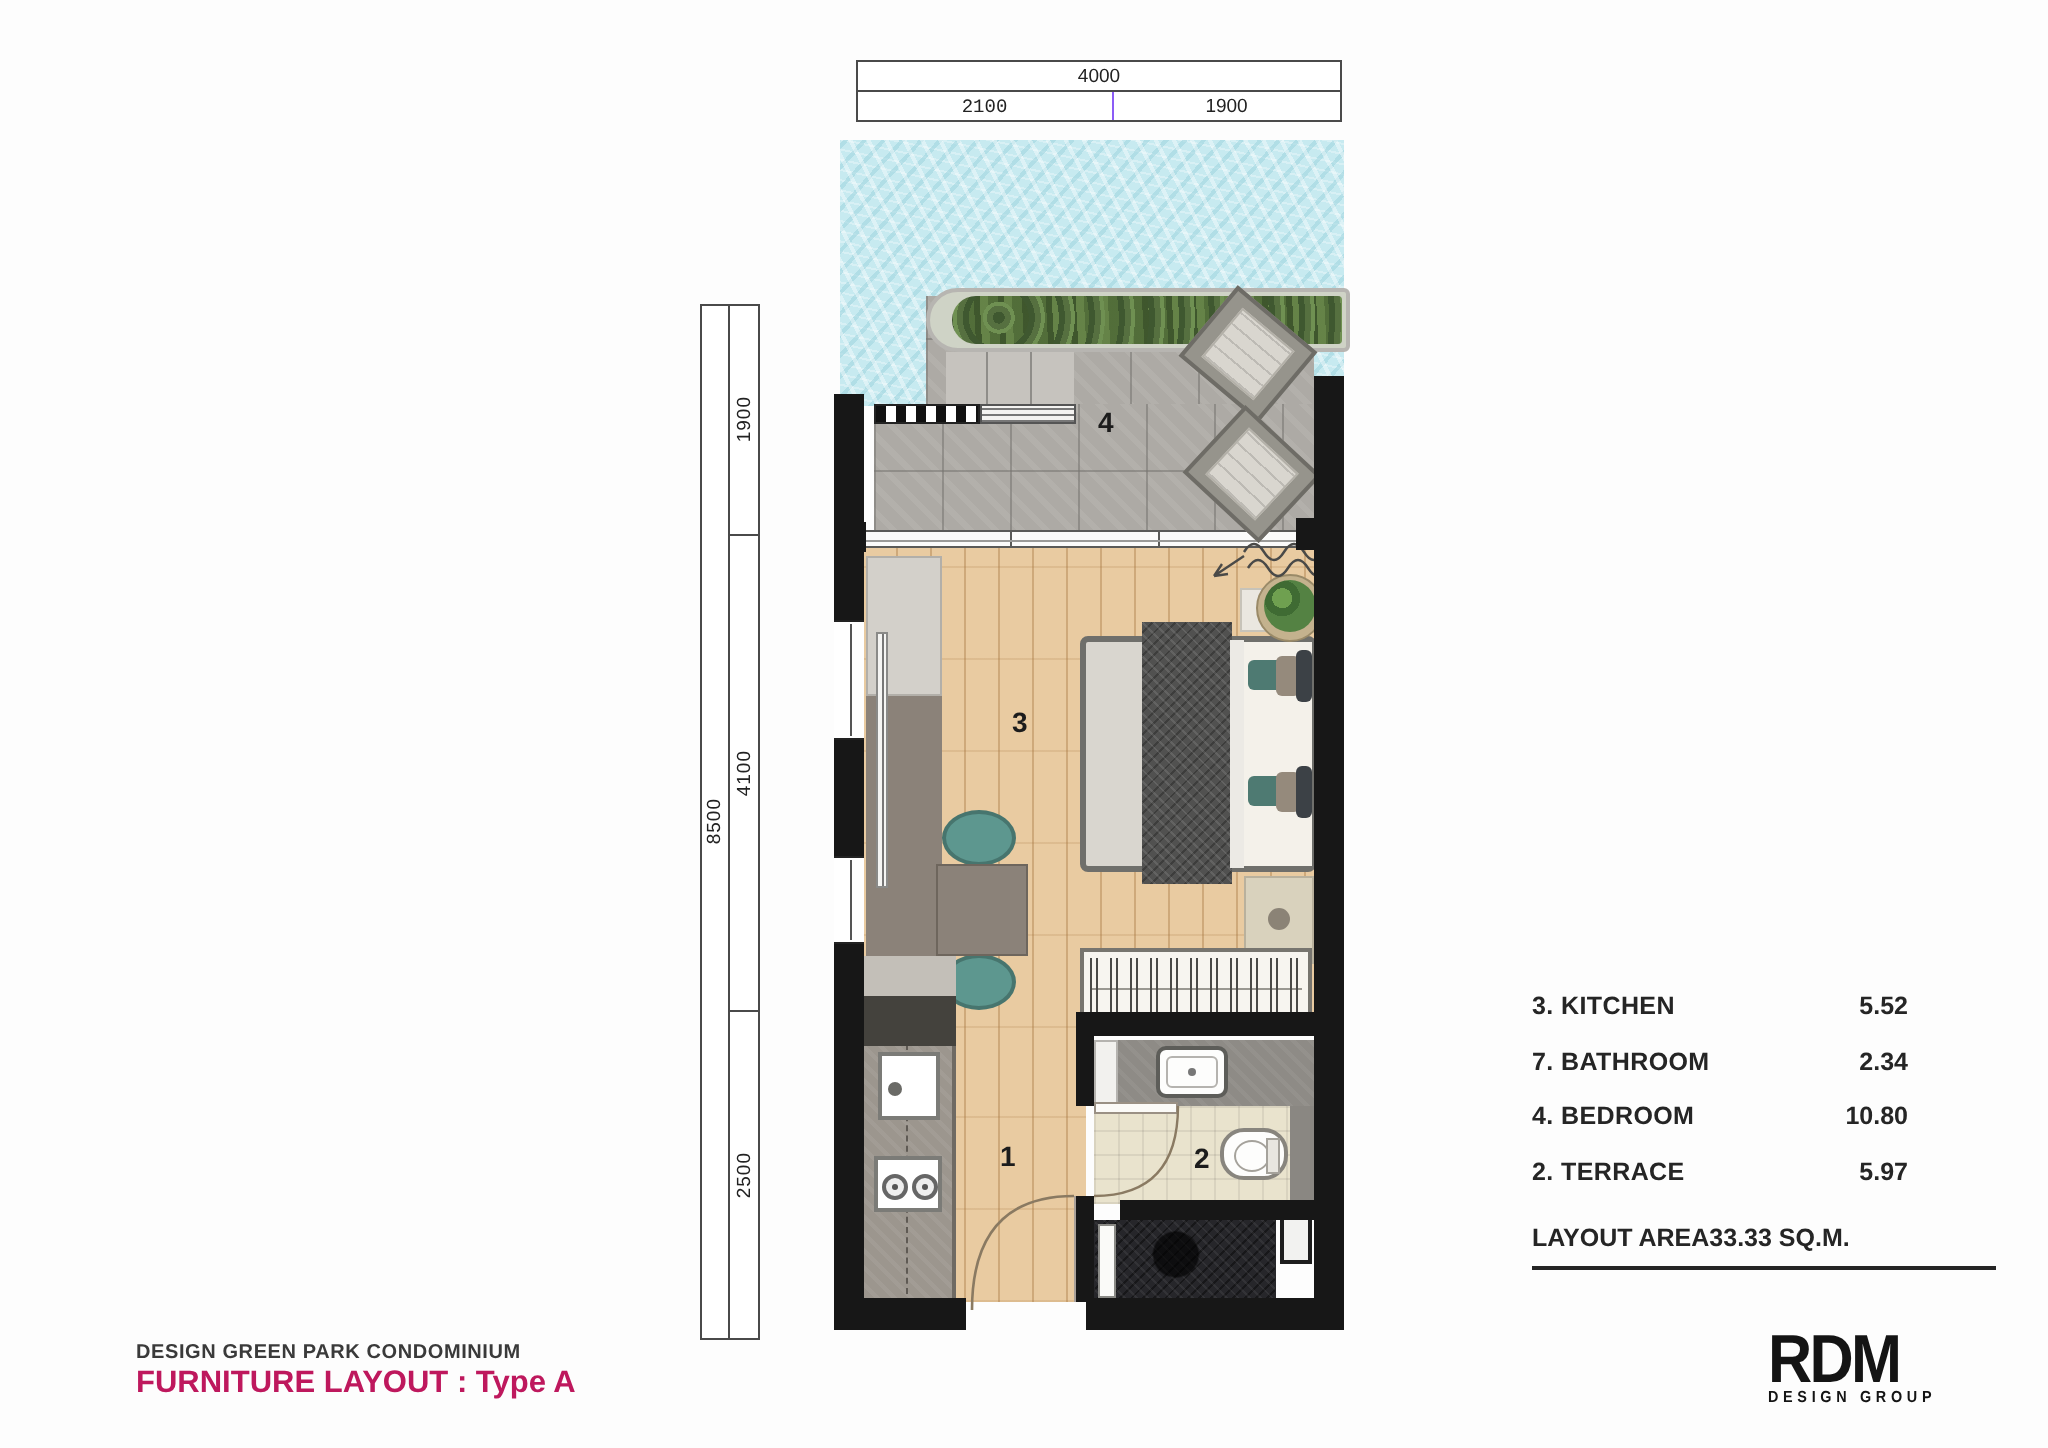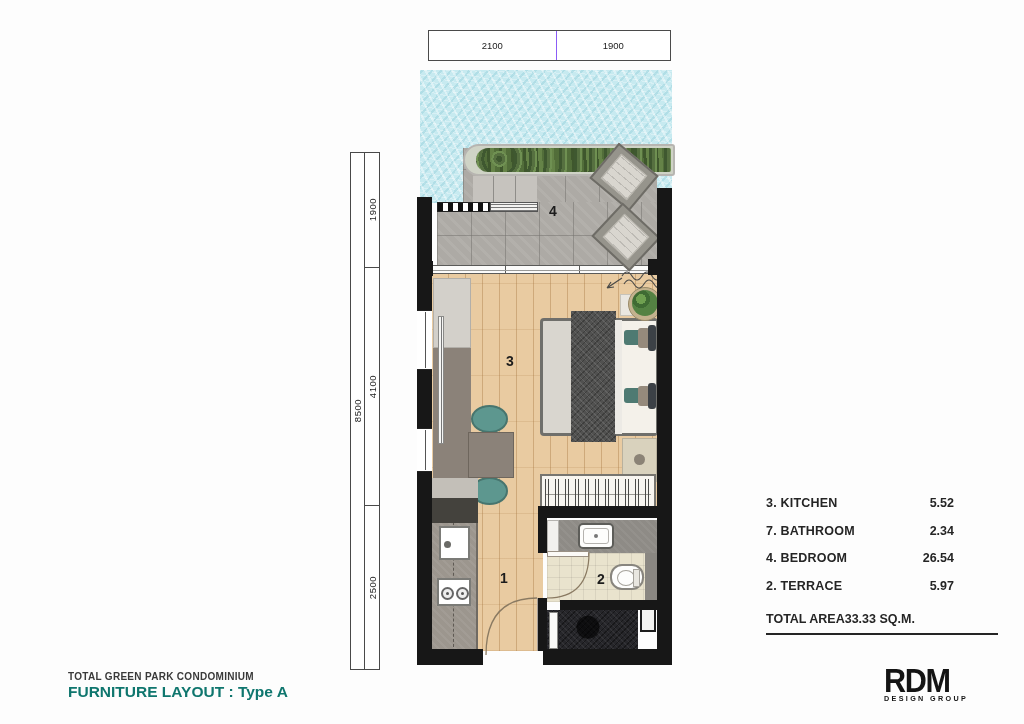--- a/index.html
+++ b/index.html
@@ -5,21 +5,21 @@
   html,body{margin:0;padding:0;background:#fff;}
   #canvas{position:relative;width:1024px;height:724px;background:#fdfdfd;overflow:hidden;
           font-family:"Liberation Sans",sans-serif;color:#222;}
   .abs{position:absolute;}
   
   .dimbar{border:1px solid #4a4a4a;font-size:9.5px;color:#222;background:#fff;}
   #dim-top{left:428px;top:30px;width:241px;height:29px;display:flex;flex-direction:column;}
   #dim-top .row{flex:1;display:flex;}
   #dim-top .cell{display:flex;align-items:center;justify-content:center;flex:1;}
   #dim-top .row1{border-bottom:1px solid #4a4a4a;}
-  #dim-top .c2100{flex:0 0 52.5%;border-right:1px solid #8b5cf6;}
+  #dim-top .c2100{flex:0 0 52.5%;border-right:1px solid #8b5cf6;font-family:Liberation Mono, monospace;}
   #dim-left{left:350px;top:152px;width:28px;height:516px;display:flex;}
   #dim-left .coltotal{flex:0 0 13px;border-right:1px solid #4a4a4a;display:flex;align-items:center;justify-content:center;}
   #dim-left .colseg{flex:1;display:flex;flex-direction:column;}
   #dim-left .seg{display:flex;align-items:center;justify-content:center;}
   #dim-left .s1{flex:0 0 22%;border-bottom:1px solid #4a4a4a;}
   #dim-left .s2{flex:0 0 46%;border-bottom:1px solid #4a4a4a;}
   #dim-left .s3{flex:1;}
   .vtext{writing-mode:vertical-rl;transform:rotate(180deg);letter-spacing:.5px;}
   
   .wall{background:#171717;z-index:6;}
@@ -131,32 +131,35 @@
   
   #legend{left:766px;top:496px;width:232px;z-index:9;font-weight:bold;font-size:12.5px;color:#252525;}
   #legend .lrow{display:flex;align-items:baseline;margin-bottom:13.5px;}
   #legend .lname{flex:1;letter-spacing:.2px;}
   #legend .lval{width:46px;text-align:right;margin-right:44px;}
   #legend .ltotal{display:flex;align-items:baseline;margin-top:19px;padding-bottom:7px;border-bottom:2px solid #252525;}
   #legend .ltval{text-align:left;flex:1;}
   
   #titleblock{left:68px;top:671px;z-index:9;color:#3a3a3a;}
   #titleblock .t1{font-size:10px;font-weight:bold;letter-spacing:.3px;}
-  #titleblock .t2{font-size:15.5px;font-weight:bold;margin-top:1px;color:#0f766e;}
+  #titleblock .t2{font-size:15.5px;font-weight:bold;margin-top:1px;color:#be185d;}
   
   #logoblock{left:884px;top:664px;z-index:9;color:#141414;transform:scaleX(.9);transform-origin:left top;}
   #logoblock .rdm{font-size:34px;font-weight:900;letter-spacing:-1.5px;line-height:.95;}
   #logoblock .dg{font-size:8px;font-weight:bold;letter-spacing:2.6px;margin-top:-2px;}
 </style>
 </head>
 <body>
 
 <div id="canvas">
 
   <div id="dim-top" class="abs dimbar">
+    <div class="row row1">
+        <div class="cell">4000</div>
+      </div>
     <div class="row">
       <div class="cell c2100">2100</div>
       <div class="cell">1900</div>
     </div>
   </div>
 
   <div id="dim-left" class="abs dimbar">
     <div class="coltotal">
         <span class="vtext">8500</span>
       </div>
@@ -296,34 +299,34 @@
     <div class="lrow">
       <span class="lname">3. KITCHEN</span>
       <span class="lval">5.52</span>
     </div>
     <div class="lrow">
       <span class="lname">7. BATHROOM</span>
       <span class="lval">2.34</span>
     </div>
     <div class="lrow">
       <span class="lname">4. BEDROOM</span>
-      <span class="lval">26.54</span>
+      <span class="lval">10.80</span>
     </div>
     <div class="lrow">
       <span class="lname">2. TERRACE</span>
       <span class="lval">5.97</span>
     </div>
     <div class="ltotal">
-      <span>TOTAL AREA</span>
+      <span>LAYOUT AREA</span>
       <span class="ltval">33.33 SQ.M.</span>
     </div>
   </div>
 
   <div id="titleblock" class="abs">
-    <div class="t1">TOTAL GREEN PARK CONDOMINIUM</div>
+    <div class="t1">DESIGN GREEN PARK CONDOMINIUM</div>
     <div class="t2">FURNITURE LAYOUT : Type A</div>
   </div>
 
   <div id="logoblock" class="abs">
     <div class="rdm">RDM</div>
     <div class="dg">DESIGN GROUP</div>
   </div>
 
 </div>
 

